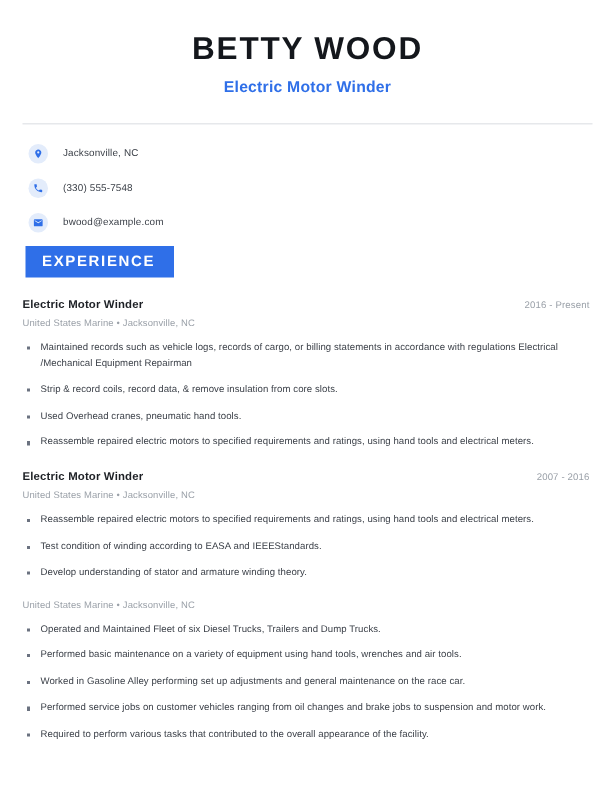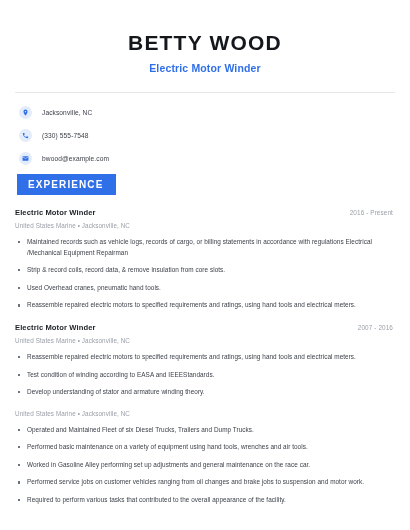--- a/index.html
+++ b/index.html
@@ -19,21 +19,21 @@
     width: 410px;
     height: 530px;
     box-sizing: border-box;
     padding: 0 15px;
     position: relative;
     overflow: hidden;
   }
 
   
   .header {
-    padding-top: 31px;
+    padding-top: 21px;
     text-align: center;
   }
   .full-name {
     font-size: 21px;
     font-weight: bold;
     letter-spacing: 1.2px;
     color: #14171c;
     line-height: 1.15;
   }
   .job-title {

